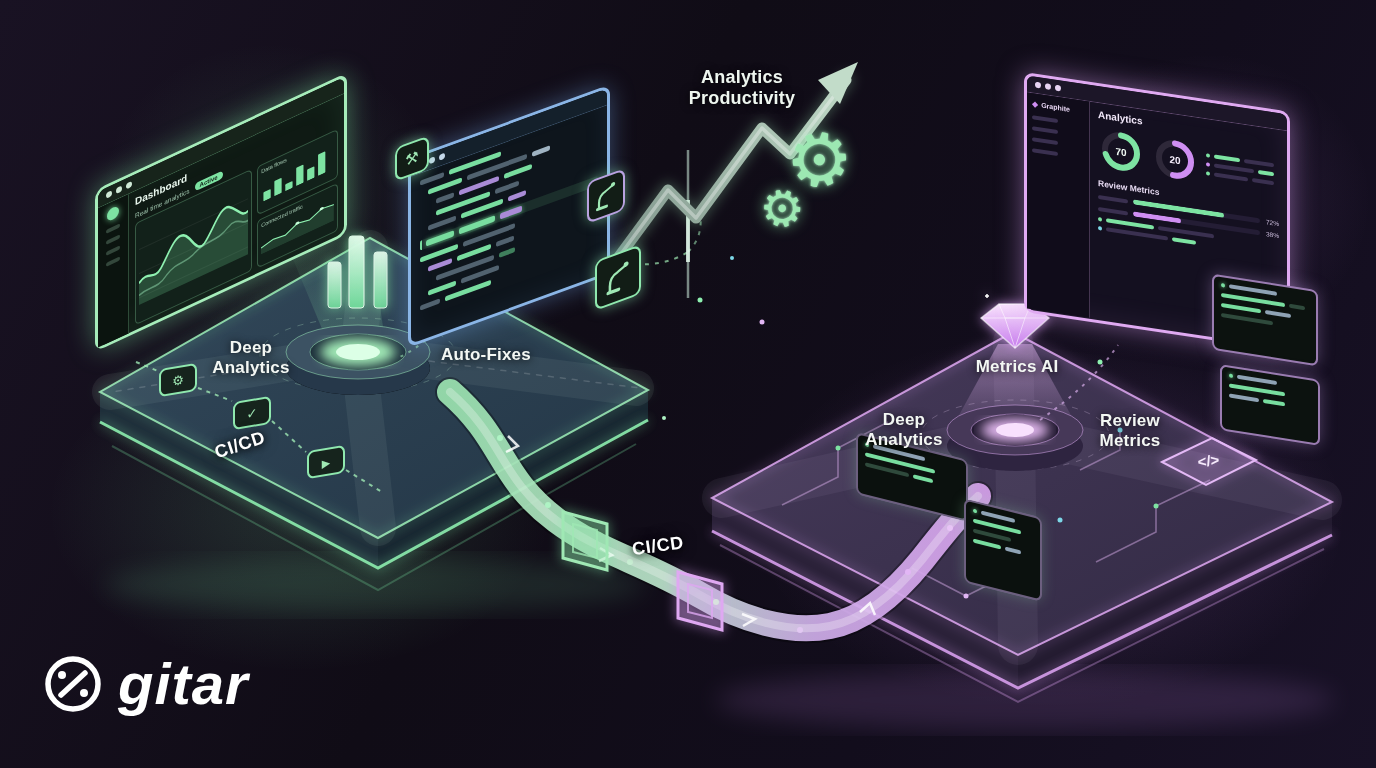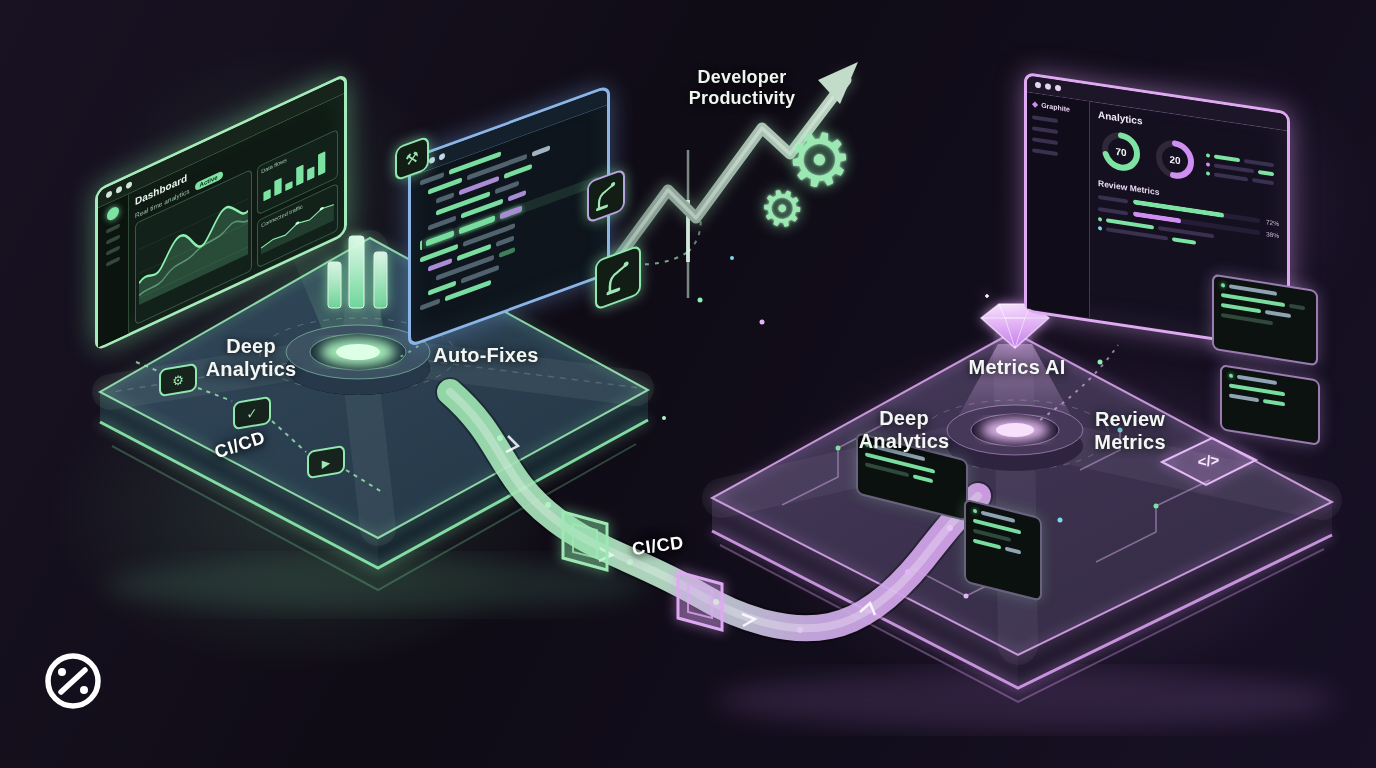--- a/index.html
+++ b/index.html
@@ -13,21 +13,21 @@
     background:radial-gradient(closest-side,rgba(126,227,162,.10),rgba(126,227,162,0) 70%);}
   .glow-purple{left:640px;top:260px;width:820px;height:520px;
     background:radial-gradient(closest-side,rgba(205,140,240,.18),rgba(205,140,240,0) 72%);}
   .glow-purple2{left:980px;top:-10px;width:460px;height:420px;
     background:radial-gradient(closest-side,rgba(205,140,240,.12),rgba(205,140,240,0) 70%);}
   .scene{position:absolute;inset:0;z-index:1;}
   svg text{font-family:"Liberation Sans","DejaVu Sans",sans-serif;}
 
   
   .label{position:absolute;z-index:5;transform:translate(-50%,-50%);
-    color:#f3f7f3;font-size:20px;font-weight:600;line-height:1.15;text-align:center;
+    color:#f3f7f3;font-size:17px;font-weight:600;line-height:1.15;text-align:center;
     text-shadow:0 1px 8px rgba(0,0,0,.85);letter-spacing:.2px;white-space:normal;}
   .label.cicd{font-weight:700;font-size:18px;color:#ffffff;letter-spacing:.6px;
     text-shadow:0 1px 6px rgba(0,0,0,.9),0 0 14px rgba(0,0,0,.6);}
   .l-deep{left:251px;top:358px;width:120px;}
   .l-auto{left:486px;top:355px;width:150px;}
   .l-cicd{left:240px;top:445px;transform:translate(-50%,-50%) rotate(-18deg);}
   .arrow-label{left:742px;top:88px;width:180px;font-size:18px;color:#eef6ef;}
   .pipe-cicd{left:658px;top:546px;transform:translate(-50%,-50%) rotate(-8deg);}
   .r-diamond{left:1017px;top:367px;width:160px;}
   .r-deep{left:904px;top:430px;width:110px;}
@@ -622,27 +622,28 @@
         <i class="mb mb-w" style="width:16px"></i>
       </div>
   </div>
 
   <span class="gear gear-big">⚙</span>
   <span class="gear gear-small">⚙</span>
 
   <div class="label l-deep">Deep Analytics</div>
   <div class="label l-auto">Auto-Fixes</div>
   <div class="label cicd l-cicd">CI/CD</div>
-  <div class="label arrow-label">Developer Productivity</div>
+  <div class="label arrow-label">Analytics Productivity</div>
   <div class="label cicd pipe-cicd">CI/CD</div>
   <div class="label r-diamond">Metrics AI</div>
   <div class="label r-deep">Deep Analytics</div>
   <div class="label r-review">Review Metrics</div>
 
   <div class="logo">
     <svg width="62" height="62" viewBox="0 0 62 62">
       <circle cx="31" cy="31" r="25" stroke="#ffffff" stroke-width="5.5" fill="none"></circle>
       <line x1="19" y1="42" x2="43" y2="20" stroke="#ffffff" stroke-width="5.5" stroke-linecap="round"></line>
       <circle cx="20" cy="22" r="4" fill="#ffffff"></circle>
       <circle cx="42" cy="40" r="4" fill="#ffffff"></circle>
     </svg>
+    <span class="logo-text">gitar</span>
   </div>
 </div>
 
 </body></html>

